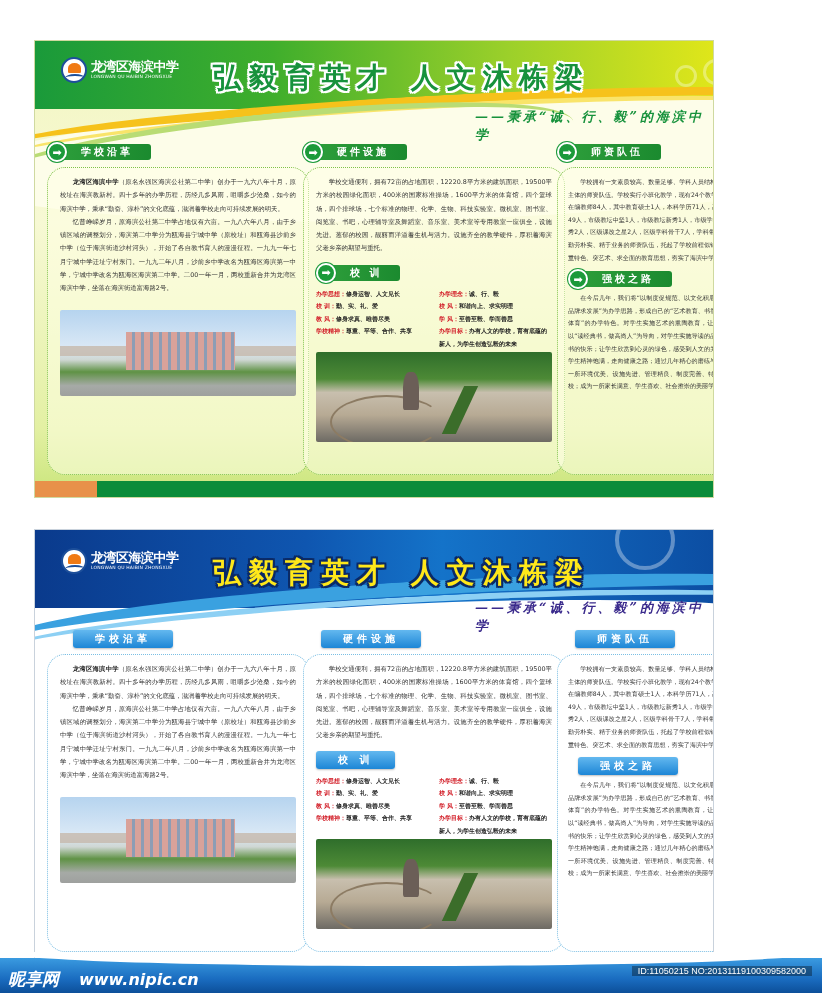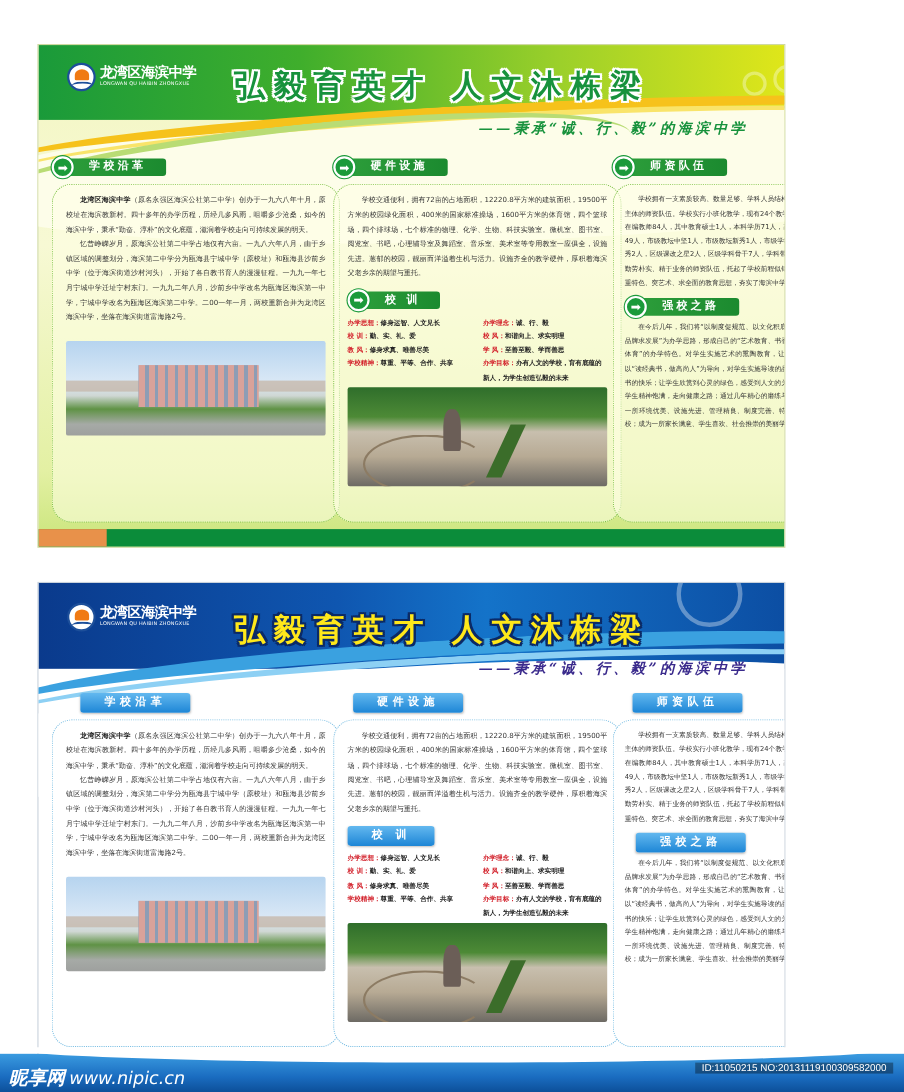--- a/index.html
+++ b/index.html
@@ -22,21 +22,21 @@
   .logo{position:absolute;left:26px;top:16px;display:flex;align-items:center;gap:4px;z-index:3}
   .logo-mark{width:26px;height:26px;border-radius:50%;background:#fff;border:2px solid #1d4f9a;position:relative;overflow:hidden}
   .logo-mark::before{content:"";position:absolute;left:5px;top:4px;width:13px;height:10px;background:#f07a14;border-radius:50% 50% 10% 10%}
   .logo-mark::after{content:"";position:absolute;left:2px;top:15px;width:20px;height:6px;border-top:2px solid #1d4f9a;border-radius:50%}
   .logo-cn{font-size:13px;font-weight:bold;color:#fff;line-height:14px;letter-spacing:-.5px}
   .logo-en{font-size:4.5px;color:#fff;line-height:6px;letter-spacing:.2px}
   
   .slogan{position:absolute;left:178px;z-index:3;font-size:28px;font-weight:900;letter-spacing:8px;font-family:"DejaVu Sans",sans-serif}
   #board-green .slogan{top:18px;color:#17923c;text-shadow:2px 0 #fff,-2px 0 #fff,0 2px #fff,0 -2px #fff,2px 2px #fff,-2px -2px #fff,2px -2px #fff,-2px 2px #fff}
   #board-blue .slogan{top:24px;color:#ffe81a;text-shadow:2px 0 #0b2a66,-2px 0 #0b2a66,0 2px #0b2a66,0 -2px #0b2a66,2px 2px #0b2a66,-2px -2px #0b2a66,2px -2px #0b2a66,-2px 2px #0b2a66}
-  .motto{position:absolute;left:400px;z-index:3;font-size:13px;font-weight:bold;font-style:italic;font-family:"DejaVu Serif",serif;letter-spacing:3px}
+  .motto{position:absolute;left:440px;z-index:3;font-size:13px;font-weight:bold;font-style:italic;font-family:"DejaVu Serif",serif;letter-spacing:3px}
   #board-green .motto{top:67px;color:#17923c}
   #board-blue .motto{top:69px;color:#3a2a8c}
   
   .col{position:absolute;z-index:2}
   .c1{left:12px;width:262px}
   .c2{left:268px;width:262px}
   .c3{left:522px;width:232px}
   .sec-tag{display:flex;align-items:center;height:18px;margin-bottom:6px;position:relative}
   #board-green .sec-tag .arrow{width:20px;height:20px;border-radius:50%;background:#1b9a3a;border:2px solid #fff;box-shadow:0 0 0 1px #1b9a3a;display:flex;align-items:center;justify-content:center;color:#fff;font-size:11px;z-index:2}
   #board-green .sec-tag .lbl{margin-left:-6px;padding:0 18px 0 20px;height:16px;line-height:16px;background:linear-gradient(90deg,#2c9d3a,#1b8a2f);color:#fff;font-size:10px;font-weight:bold;letter-spacing:3px;border-radius:0 3px 3px 0}
@@ -55,21 +55,21 @@
   .photo-garden .rock{position:absolute;left:37%;top:22%;width:16px;height:38px;background:#6b5e57;border-radius:40% 40% 10% 10%}
   .photo-garden .hedge{position:absolute;left:58%;top:38%;width:14px;height:48px;background:#3b6d2a;transform:skewX(-25deg)}
   .school-list{display:grid;grid-template-columns:1fr 1fr;column-gap:10px;font-family:"DejaVu Serif",serif;font-size:6px;line-height:12.5px}
   .school-list .k{color:#d3212b;font-weight:bold}
   .school-list .v{color:#222;font-weight:bold}
   .bottom-bar{position:absolute;left:0;bottom:0;width:100%;height:16px;background:#0b8c3a}
   .bottom-bar .orange{position:absolute;left:0;top:0;width:62px;height:100%;background:#e8914a}
   .footer{position:absolute;left:0;top:958px;width:822px;height:35px;background:linear-gradient(180deg,#3a9be0 0%,#1a6cc0 60%,#0c4f99 100%);z-index:5}
   .footer::before{content:"";position:absolute;left:0;top:-6px;width:100%;height:14px;background:#fff;border-radius:0 0 50% 50%/0 0 100% 100%}
   .footer-logo{position:absolute;left:8px;top:10px;font-size:17px;color:#fff;font-weight:bold;font-style:italic}
-  .footer-logo .site{font-size:16px;font-weight:normal;margin-left:4px}
+  .footer-logo .site{font-size:16px;font-weight:bold;margin-left:20px}
   .footer-id{position:absolute;right:10px;top:8px;background:rgba(0,0,0,.35);color:#fff;font-size:9px;padding:0 6px;font-family:"Liberation Sans",sans-serif}
 </style>
 </head>
 <body>
 
 <div class="board" id="board-green">
   <div class="g-head"></div>
   <div class="ring" style="left:640px;top:24px;width:22px;height:22px"></div>
   <div class="ring" style="left:668px;top:18px;width:26px;height:26px"></div>
   <div class="ring" style="left:700px;top:10px;width:30px;height:30px"></div>

